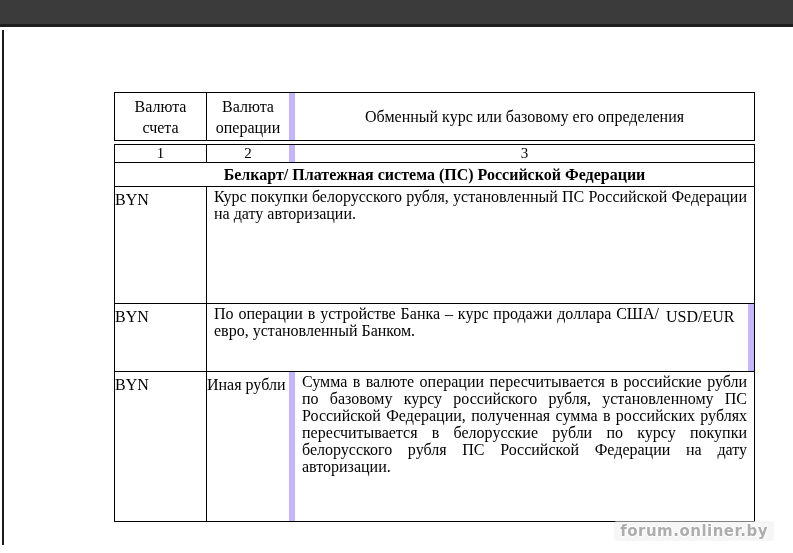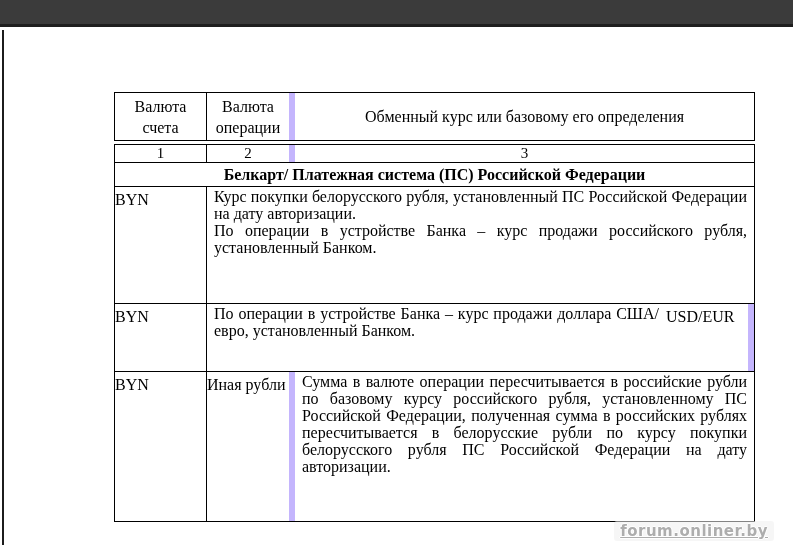--- a/index.html
+++ b/index.html
@@ -58,21 +58,20 @@
   .txt { padding: 1px 7px 0 7px; overflow: hidden; }
   .txt p { text-align: justify; line-height: 17px; }
   .watermark {
     position: absolute; right: 19px; bottom: 12px;
     font-family: "DejaVu Sans", "Liberation Sans", sans-serif;
     font-weight: bold; font-size: 15px; letter-spacing: 0.5px;
     color: #adadad;
     background: rgba(238,238,238,0.55);
     padding: 1px 6px; border-radius: 3px;
     text-shadow: 0 1px 1px #ffffff, 0 -1px 1px #ffffff, 1px 0 1px #ffffff, -1px 0 1px #ffffff;
-    text-decoration: underline;
   }
 </style>
 </head>
 <body>
 
 <div class="topbar"></div>
 
 <div class="page-left-edge"></div>
 
 <div class="tbl">
@@ -94,21 +93,20 @@
     </div>
 
     <div class="row bb">
       <div class="section c3" style="width:100%;text-align:right;">Белкарт/ Платежная система (ПС) Российской Федерации</div>
     </div>
 
     <div class="row bb" style="height:117px;">
       <div class="c c1 cur">BYN</div>
       <div class="c c3 txt">
         <p>Курс покупки белорусского рубля, установленный ПС Российской Федерации на дату авторизации.</p>
-        <p>По операции в устройстве Банка – курс продажи российского рубля, установленный Банком.</p>
       </div>
     </div>
 
     <div class="row bb" style="height:68px;">
       <div class="c c1 cur">BYN</div>
       <div class="c c3 txt">
         <p>По операции в устройстве Банка – курс продажи доллара США/евро, установленный Банком.</p>
       </div>
       <div class="c c2 cur">USD/EUR</div>
     </div>

